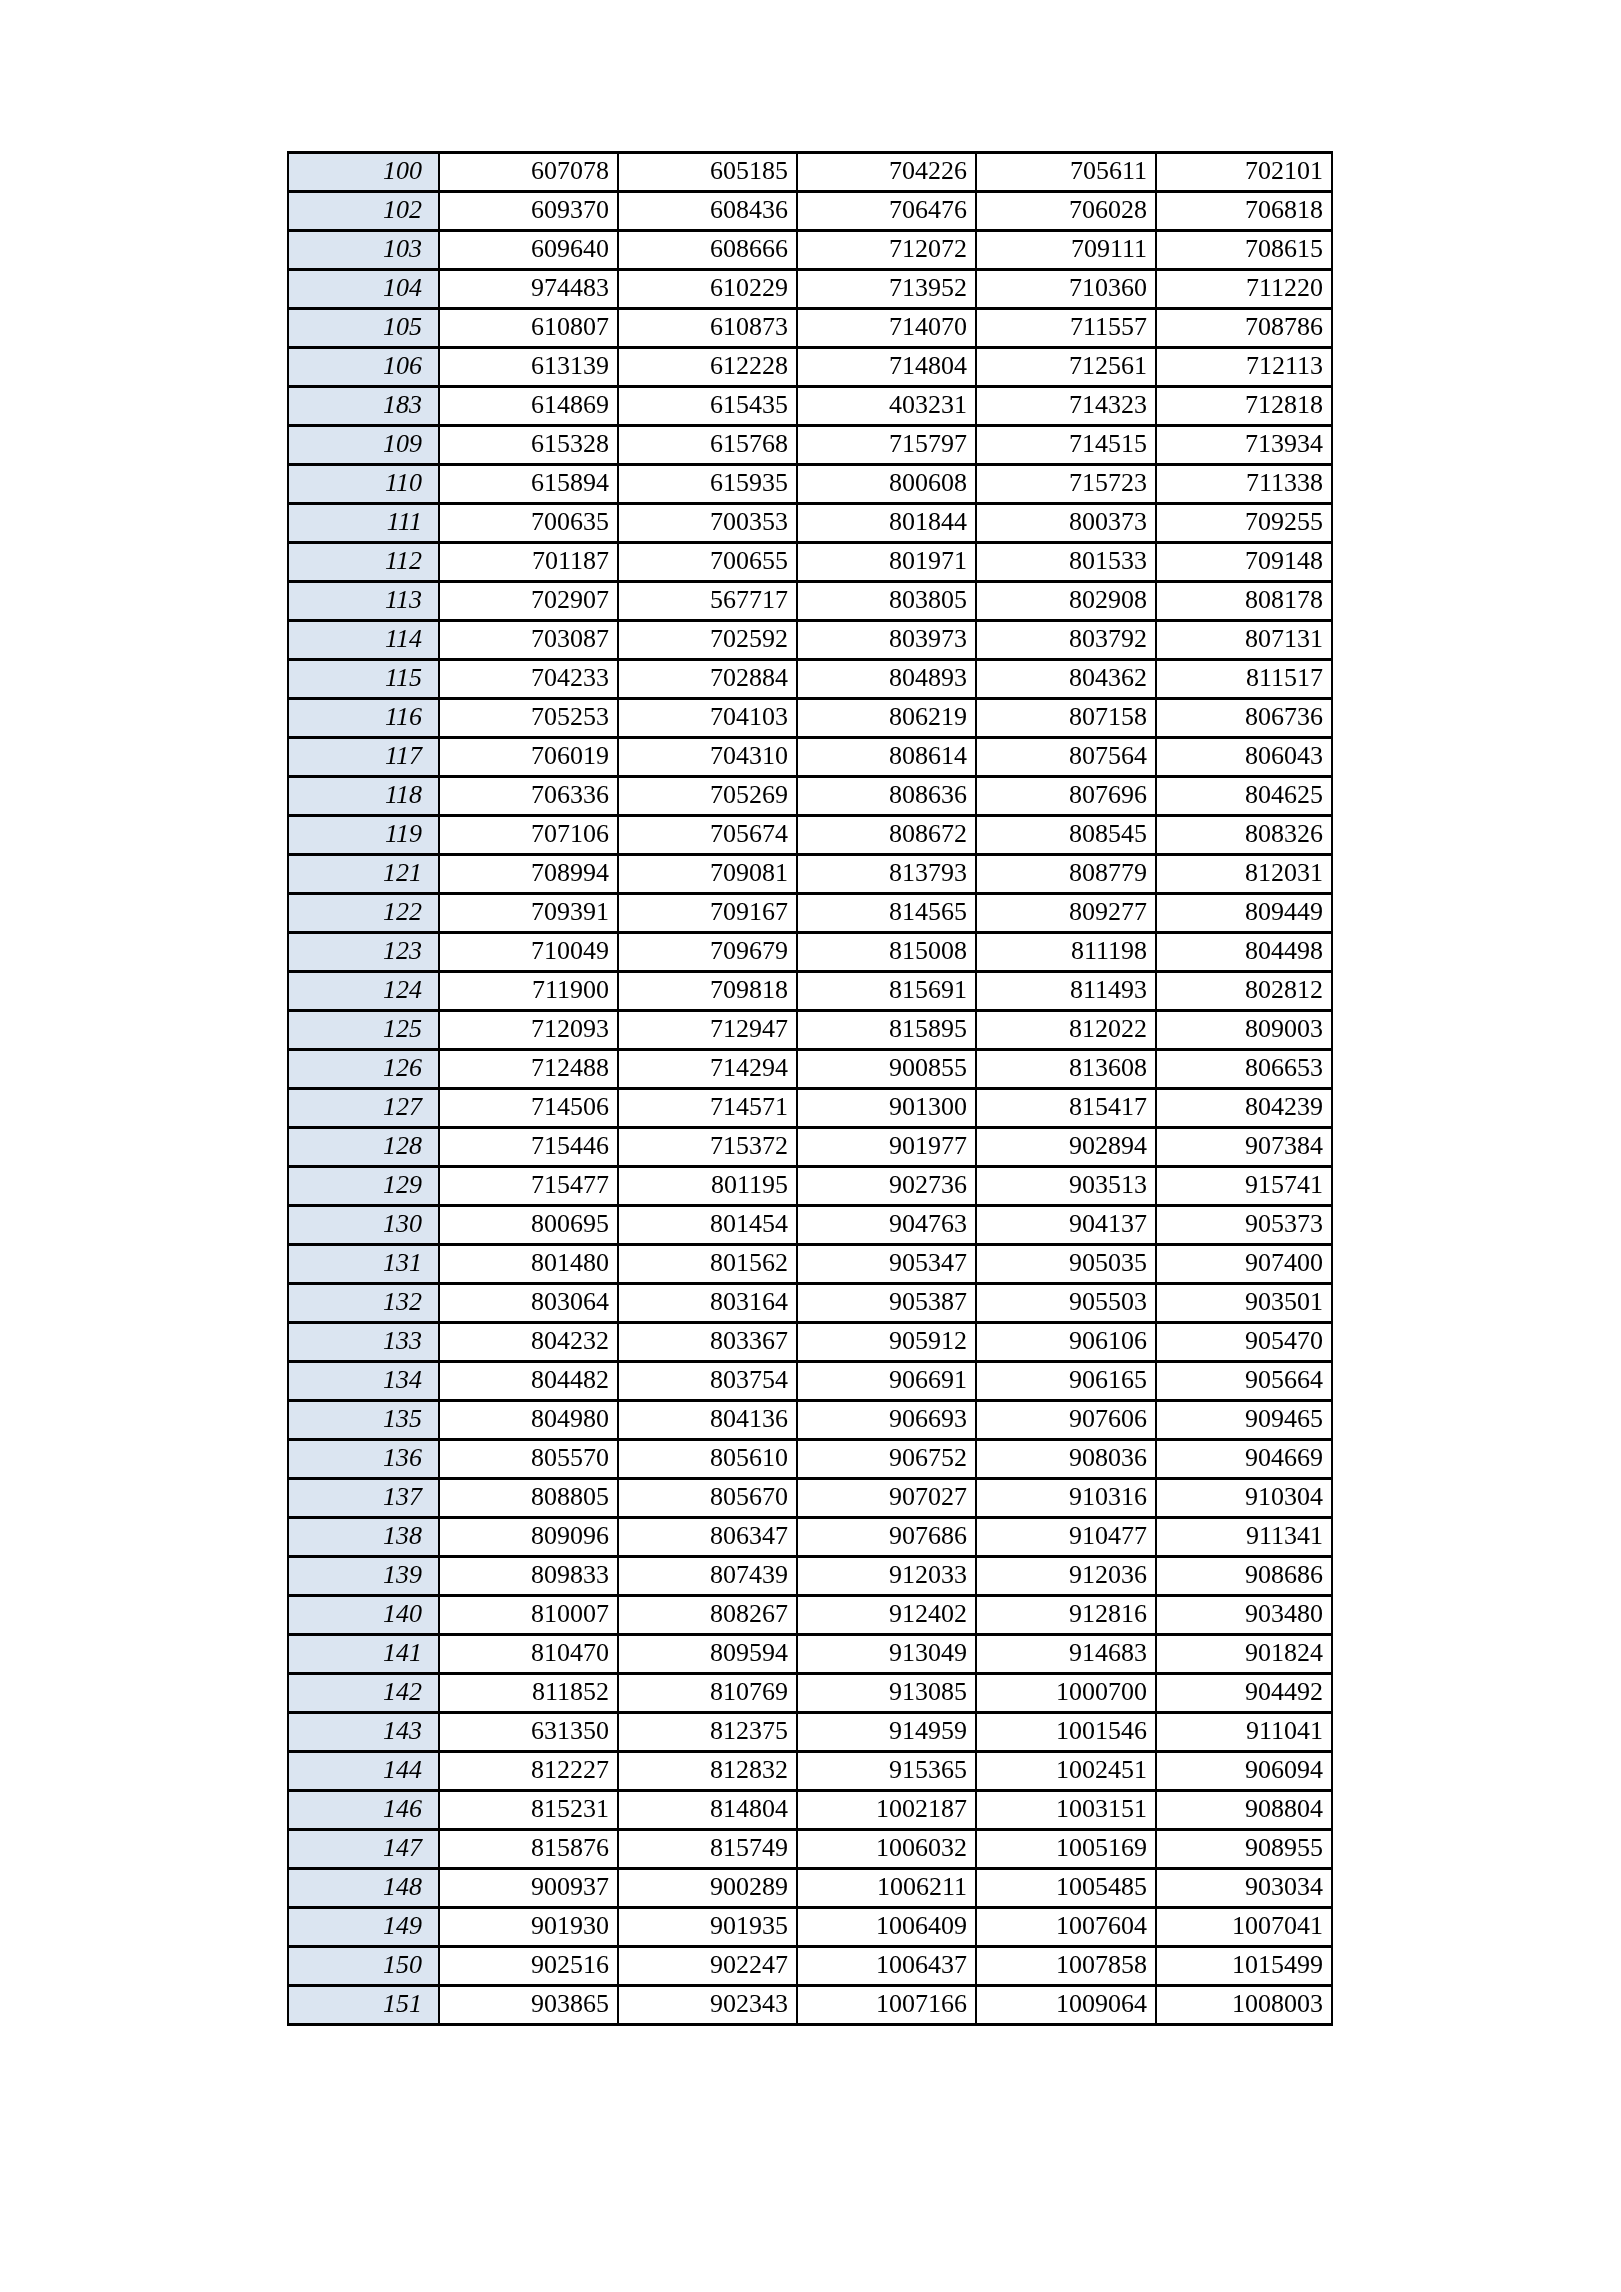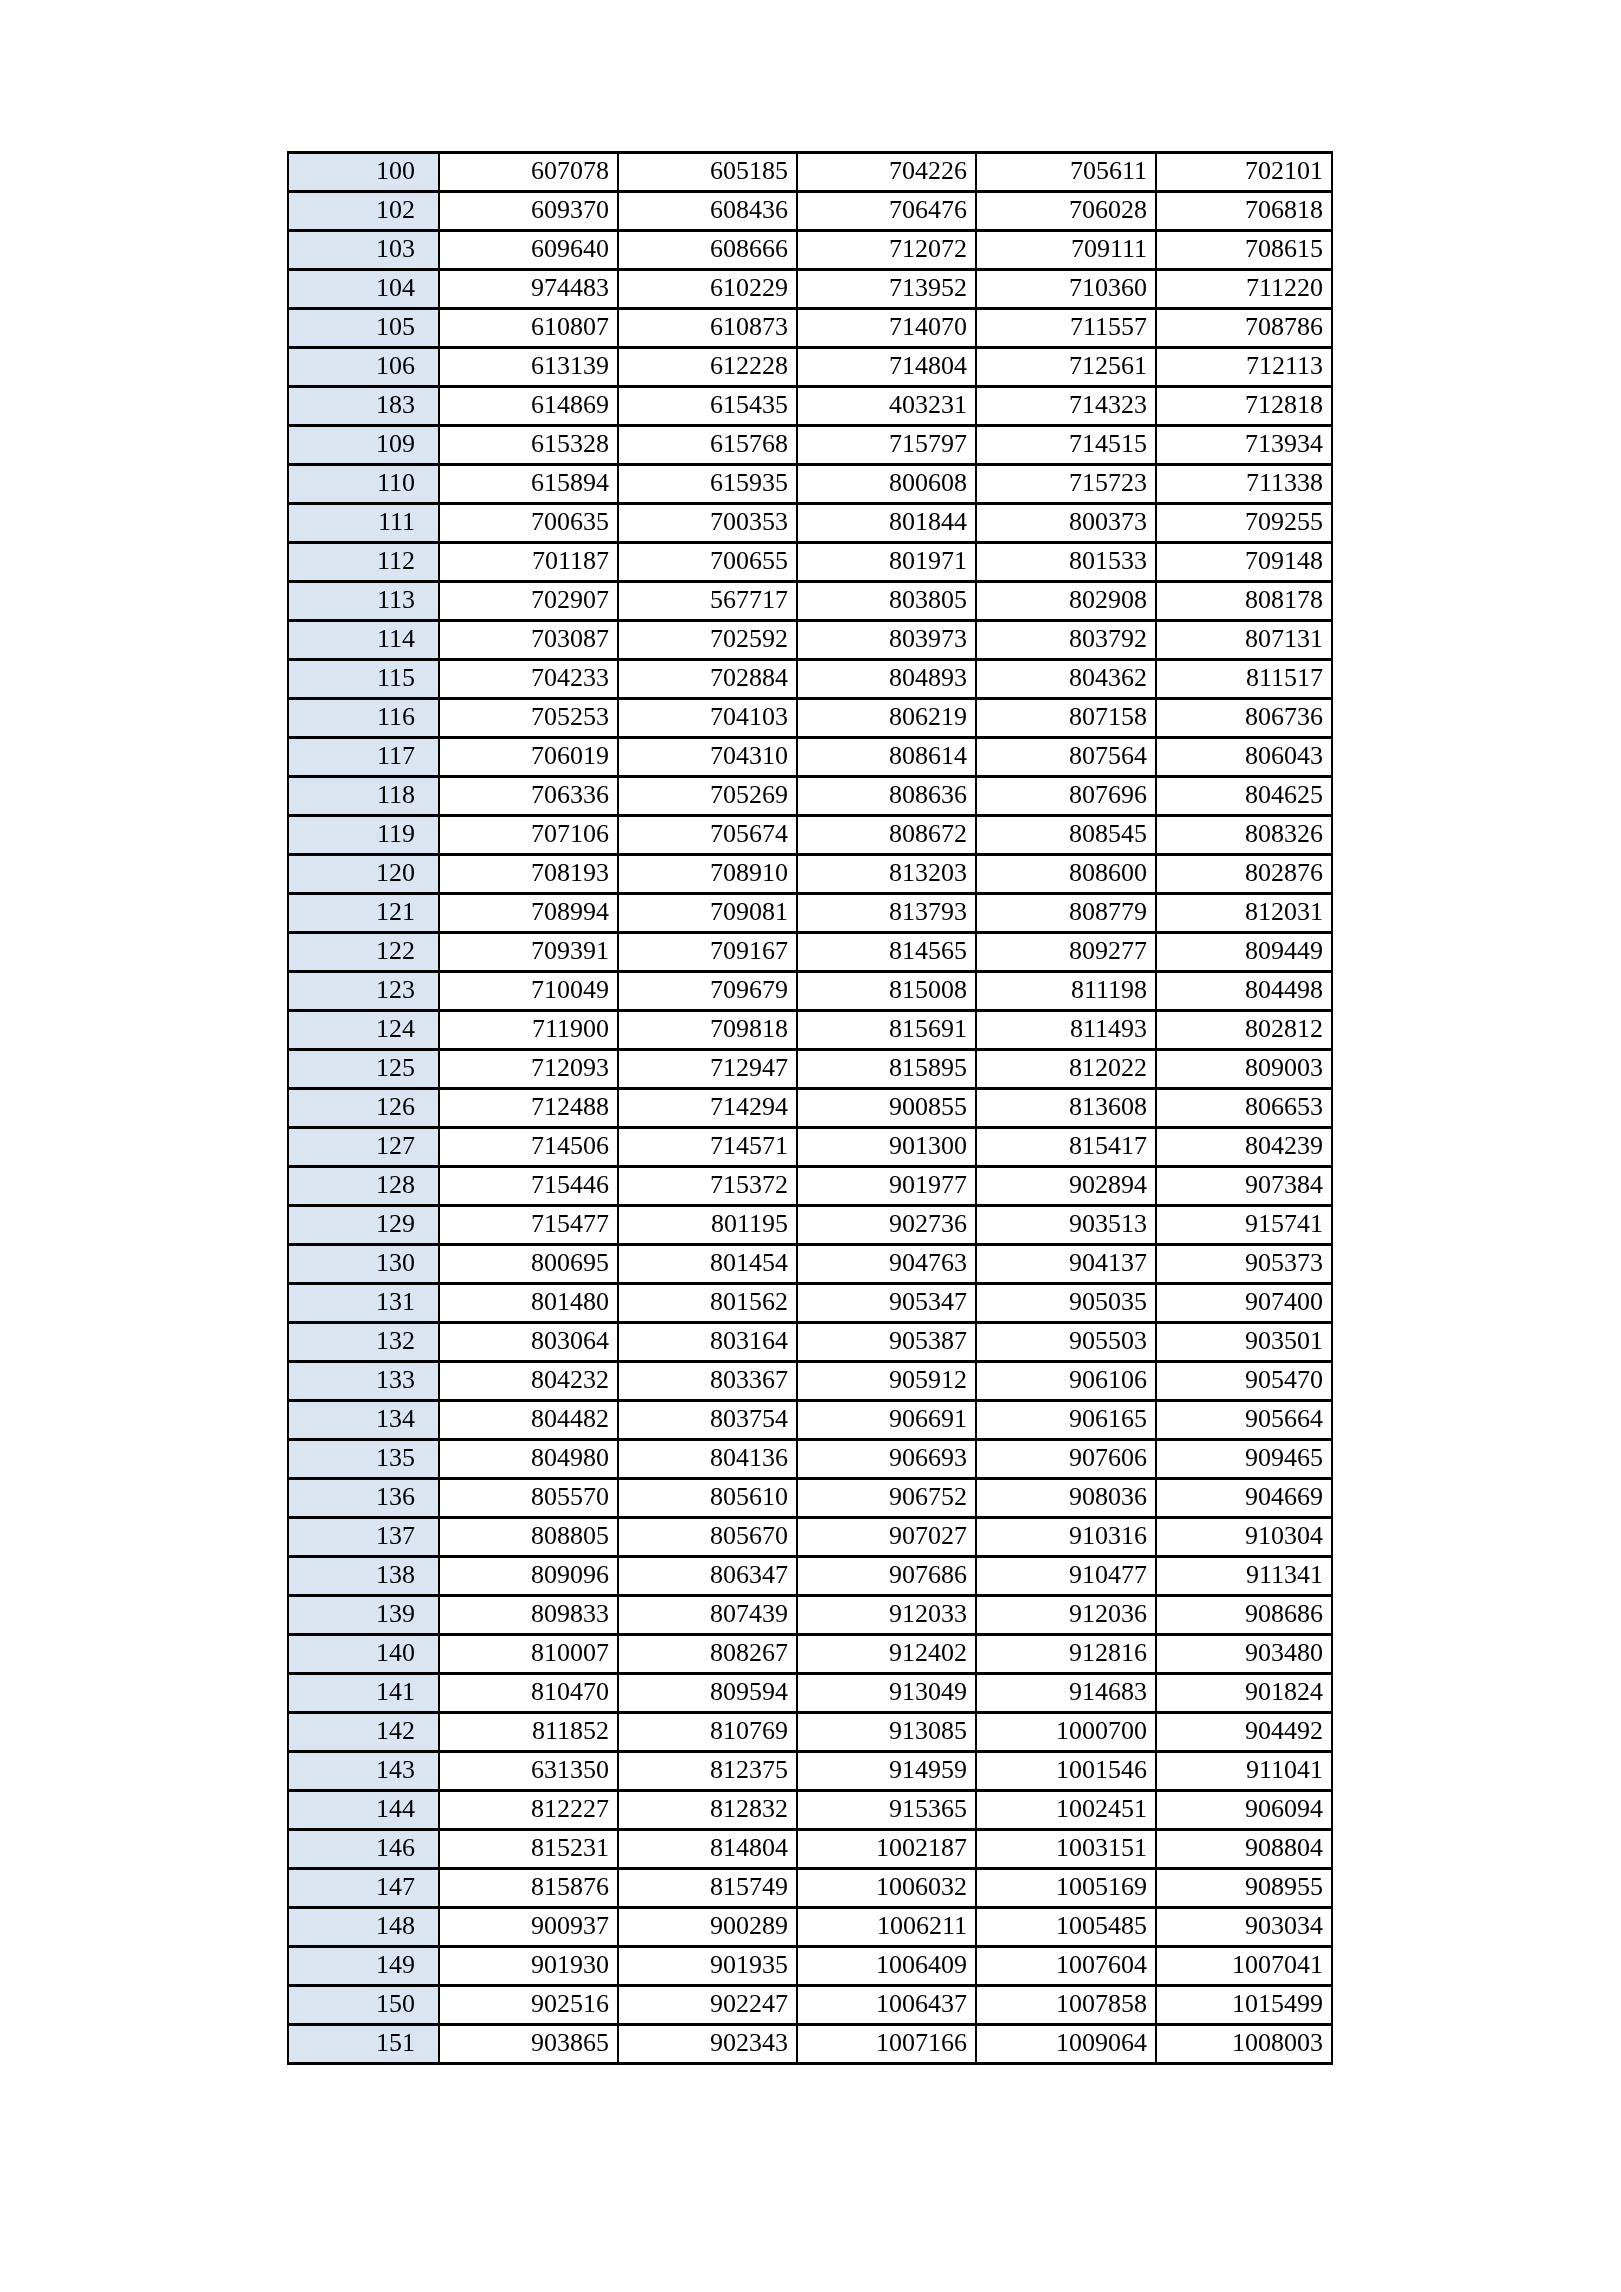--- a/index.html
+++ b/index.html
@@ -39,21 +39,22 @@
     line-height:1;
     color:var(--text-color);
     text-align:right;
     padding:0 8px 1.8px 0;
     background:var(--cell-bg);
     overflow:hidden;
     white-space:nowrap;
   }
   table.score-table td.rownum{
     background:var(--row-header-bg);
-    padding-right:23px;
+    padding-right:16px;
+    font-style:italic;
   }
 </style>
 </head>
 <body>
 
 <div class="page">
   <table class="score-table">
     <colgroup>
         <col style="width: 151px;">
         <col style="width: 179px;">
@@ -201,28 +202,20 @@
         </tr>
         <tr>
           <td class="rownum">119</td>
           <td class="val">707106</td>
           <td class="val">705674</td>
           <td class="val">808672</td>
           <td class="val">808545</td>
           <td class="val">808326</td>
         </tr>
         <tr>
-          <td class="rownum">120</td>
-          <td class="val">708193</td>
-          <td class="val">708910</td>
-          <td class="val">813203</td>
-          <td class="val">808600</td>
-          <td class="val">802876</td>
-        </tr>
-        <tr>
           <td class="rownum">121</td>
           <td class="val">708994</td>
           <td class="val">709081</td>
           <td class="val">813793</td>
           <td class="val">808779</td>
           <td class="val">812031</td>
         </tr>
         <tr>
           <td class="rownum">122</td>
           <td class="val">709391</td>

